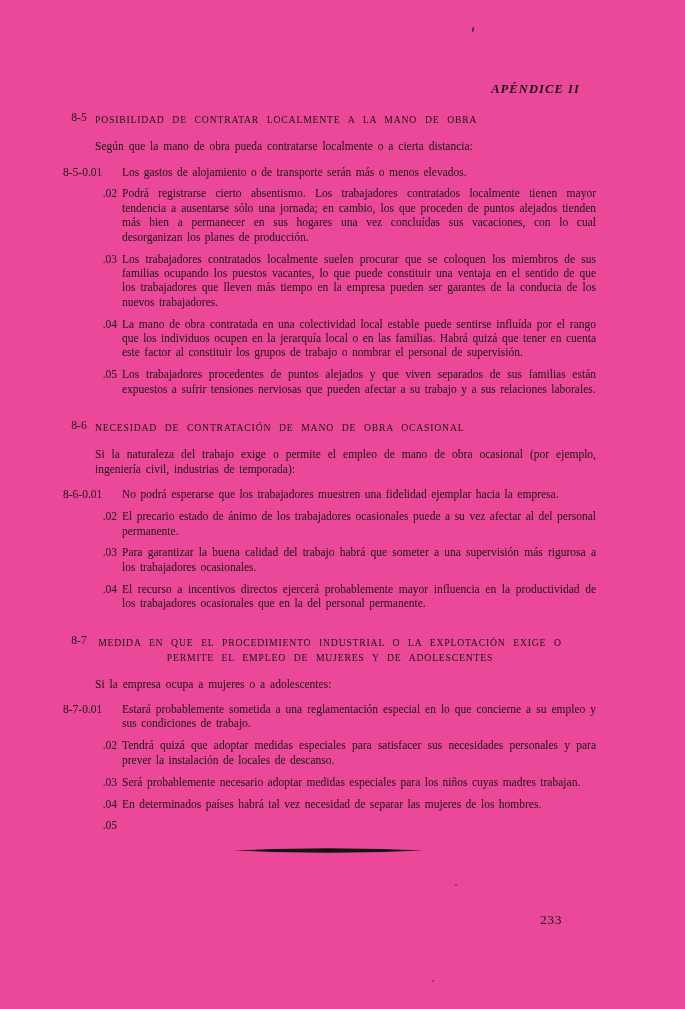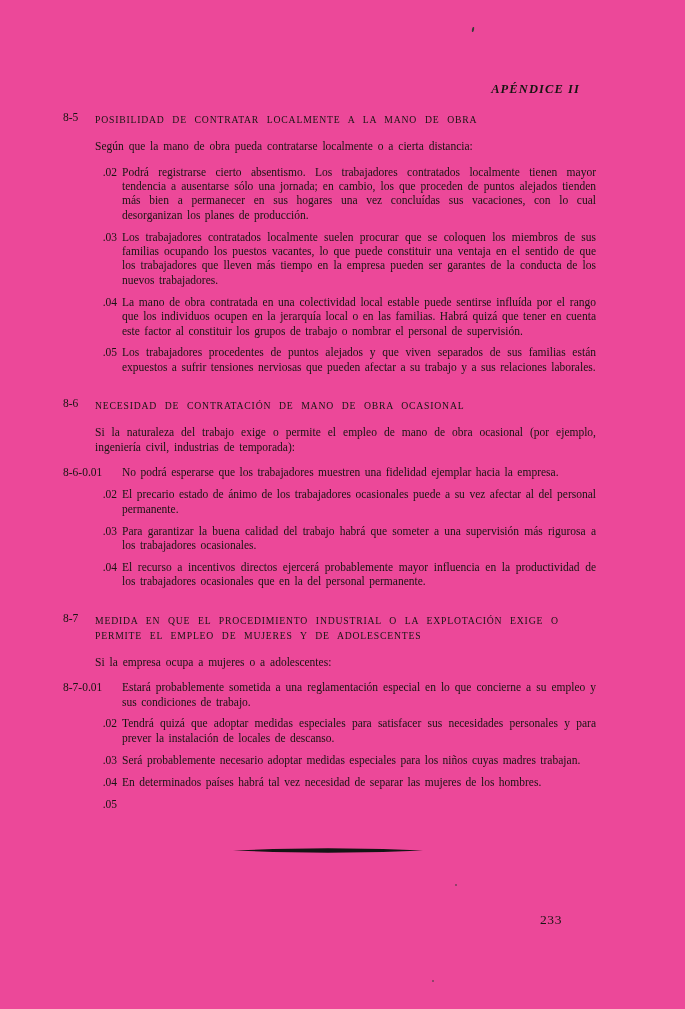--- a/index.html
+++ b/index.html
@@ -19,21 +19,21 @@
     text-align: right;
     margin-right: 16px;
     font-style: italic;
     font-weight: bold;
     font-size: 12.5px;
     letter-spacing: 1.1px;
     line-height: 13px;
   }
   .section { margin-top: 23px; }
   .section.first { margin-top: 15px; }
-  .sec-head { display: flex; align-items: flex-start; }
+  .sec-head { display: flex; align-items: flex-start; text-align: center; }
   .sec-num { flex: 0 0 32px; font-size: 11.5px; line-height: 13.5px; }
   .sec-title {
     font-size: 9.7px;
     letter-spacing: 0.8px;
     word-spacing: 4.5px;
     line-height: 15px;
     max-width: 470px;
     padding-top: 1px;
   }
   .intro {
@@ -97,20 +97,24 @@
   <div class="speck s2"></div>
   <div class="speck s3"></div>
 
   <div class="section first">
     <div class="sec-head">
       <span class="sec-num">8-5</span>
       <span class="sec-title">POSIBILIDAD DE CONTRATAR LOCALMENTE A LA MANO DE OBRA</span>
     </div>
     <p class="intro">Según que la mano de obra pueda contratarse localmente o a cierta distancia:</p>
     <div class="items">
+      <div class="item">
+        <span class="inum full">8-5-0.01</span>
+        <p class="itext">Los gastos de alojamiento o de transporte serán más o menos elevados.</p>
+      </div>
       <div class="item">
         <span class="inum">.02</span>
         <p class="itext">Podrá registrarse cierto absentismo. Los trabajadores contratados localmente tienen mayor tendencia a ausentarse sólo una jornada; en cambio, los que proceden de puntos alejados tienden más bien a permanecer en sus hogares una vez concluídas sus vacaciones, con lo cual desorganizan los planes de producción.</p>
       </div>
       <div class="item">
         <span class="inum">.03</span>
         <p class="itext">Los trabajadores contratados localmente suelen procurar que se coloquen los miembros de sus familias ocupando los puestos vacantes, lo que puede constituir una ventaja en el sentido de que los trabajadores que lleven más tiempo en la empresa pueden ser garantes de la conducta de los nuevos trabajadores.</p>
       </div>
       <div class="item">
         <span class="inum">.04</span>

